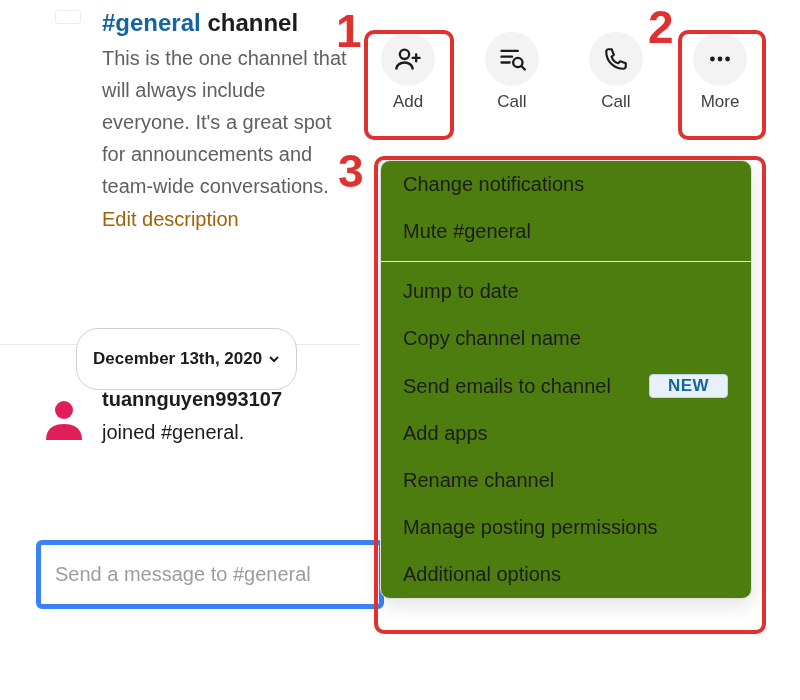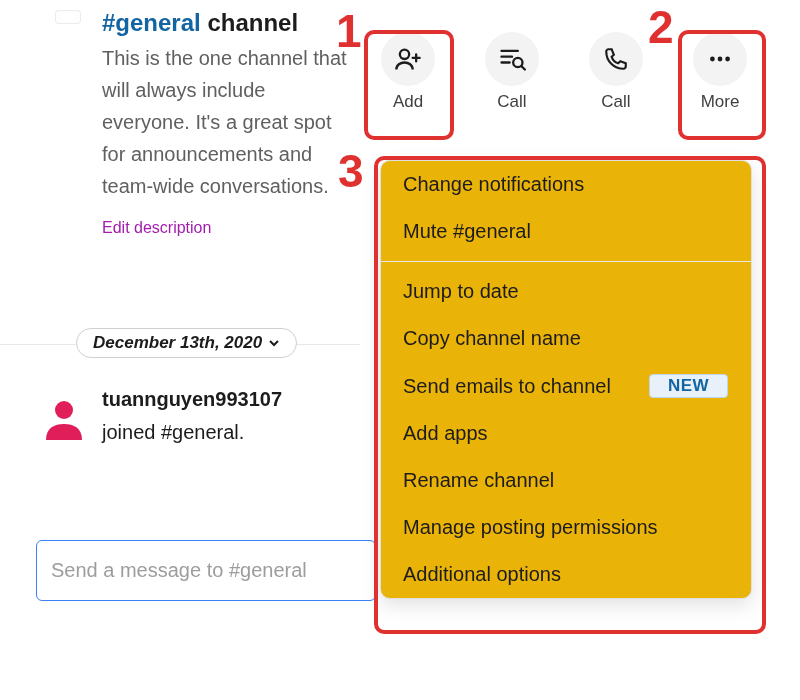--- a/index.html
+++ b/index.html
@@ -45,23 +45,23 @@
   .desc {
     margin-left: 60px;
     margin-top: 4px;
     font-size: 20px;
     line-height: 32px;
     color: #616061;
     max-width: 270px;
   }
   .edit-link {
     margin-left: 60px;
-    margin-top: 17px;
-    font-size: 16px;
-    color: #a21caf;
+    margin-top: 6px;
+    font-size: 20px;
+    color: #a16207;
     cursor: pointer;
     display: inline-block;
   }
 
   .actions-row {
     position: absolute;
     top: 32px;
     left: 370px;
     display: flex;
     gap: 28px;
@@ -94,29 +94,28 @@
     height: 1px;
     background: #e8e8e8;
   }
   .date-pill {
     position: absolute;
     left: 76px;
     top: 328px;
     background: #fff;
     border: 1px solid #d0d0d0;
     border-radius: 22px;
-    padding: 4px 16px;
+    padding: 20px 16px;
     font-size: 17px;
     font-weight: 600;
     color: #1d1c1d;
     display: inline-flex;
     align-items: center;
     gap: 6px;
     cursor: pointer;
-    font-style: italic;
   }
 
   .message-row {
     position: absolute;
     left: 40px;
     top: 388px;
     display: flex;
     align-items: center;
     gap: 14px;
   }
@@ -142,33 +141,33 @@
     font-size: 20px;
     color: #1d1c1d;
     margin-top: 10px;
   }
 
   .composer {
     position: absolute;
     left: 36px;
     top: 540px;
     width: 310px;
-    border: 1px solid #3b82f6;
+    border: 5px solid #3b82f6;
     border-radius: 6px;
     padding: 18px 14px;
     font-size: 20px;
     color: #9e9d9e;
   }
 
   .menu {
     position: absolute;
     left: 380px;
     top: 160px;
     width: 370px;
-    background: #eab308;
+    background: #4d7c0f;
     border: 1px solid #e0e0e0;
     border-radius: 10px;
     box-shadow: 0 6px 20px rgba(0,0,0,0.12);
     overflow: hidden;
   }
   .menu .item {
     padding: 12px 22px;
     font-size: 20px;
     color: #1d1c1d;
     cursor: pointer;

